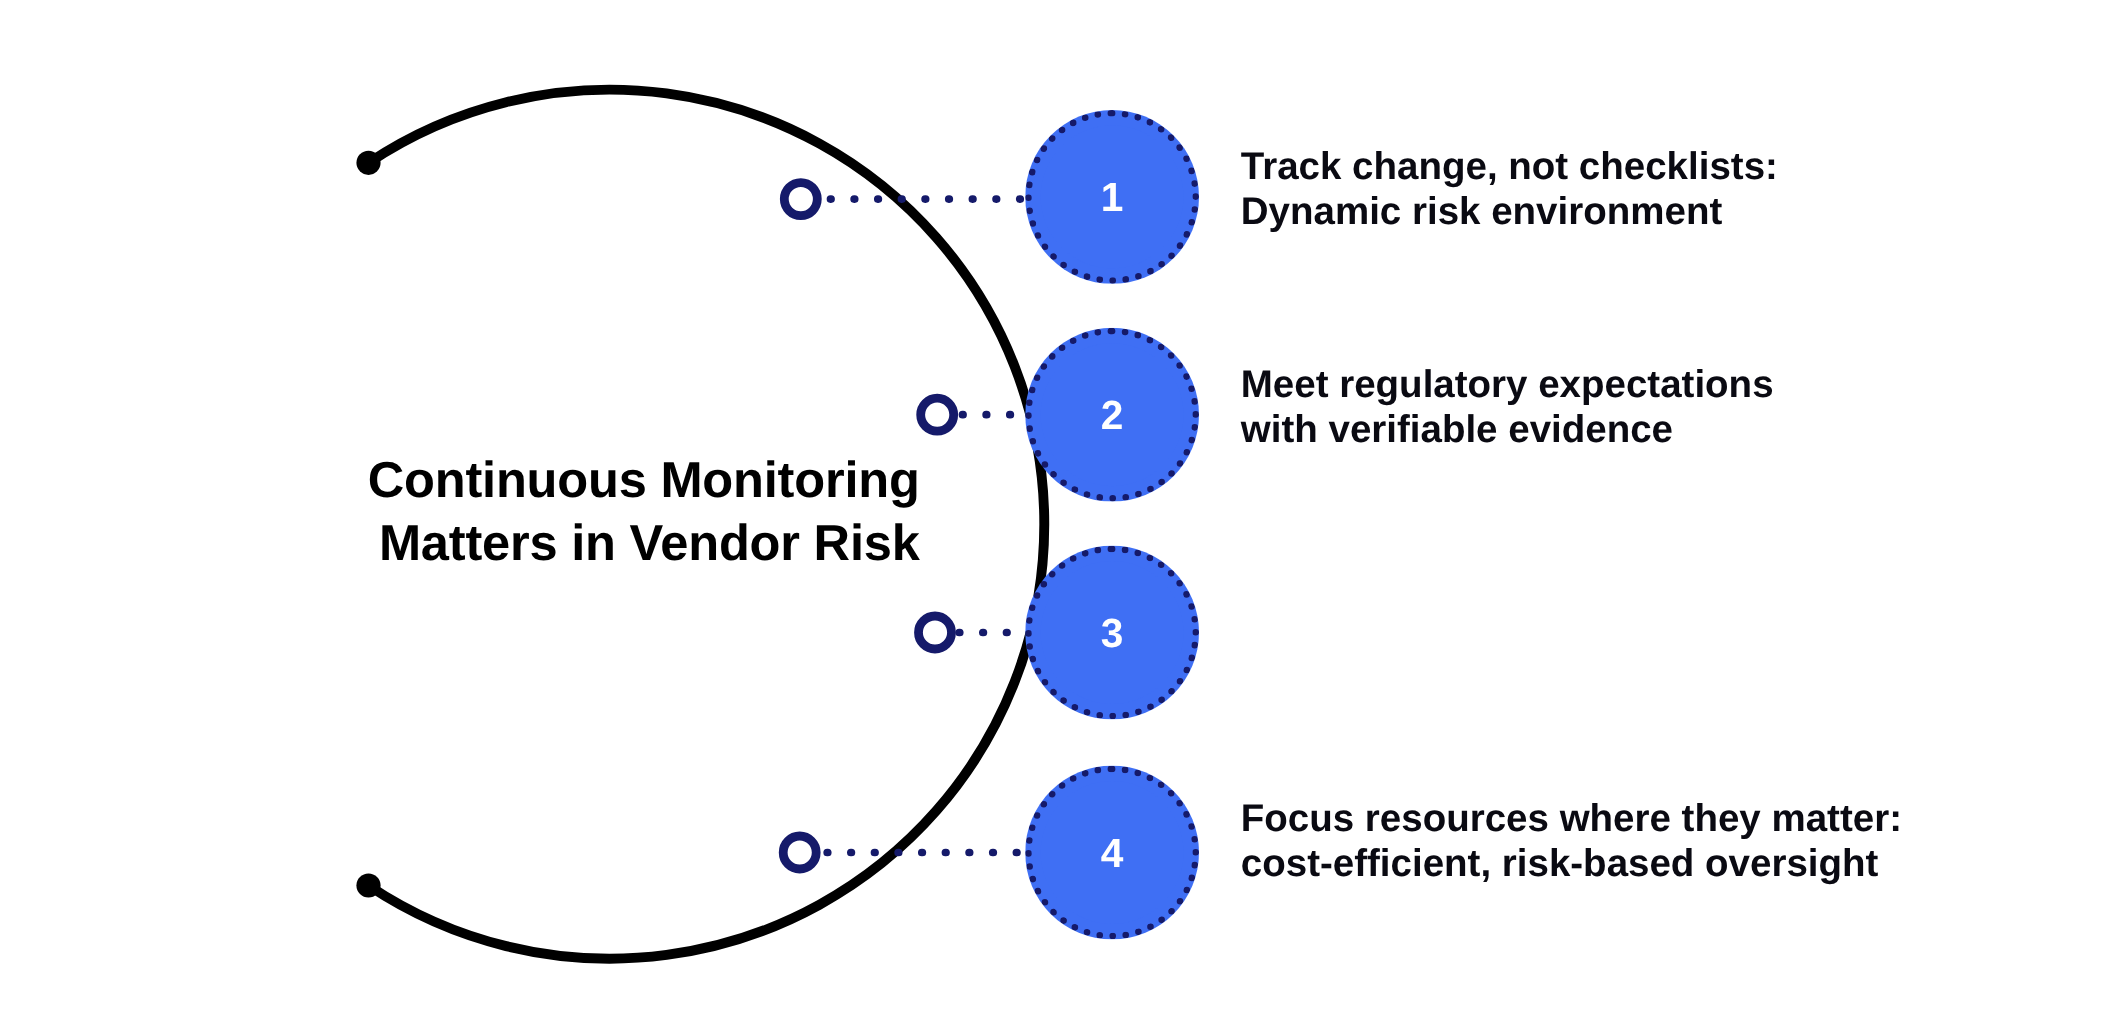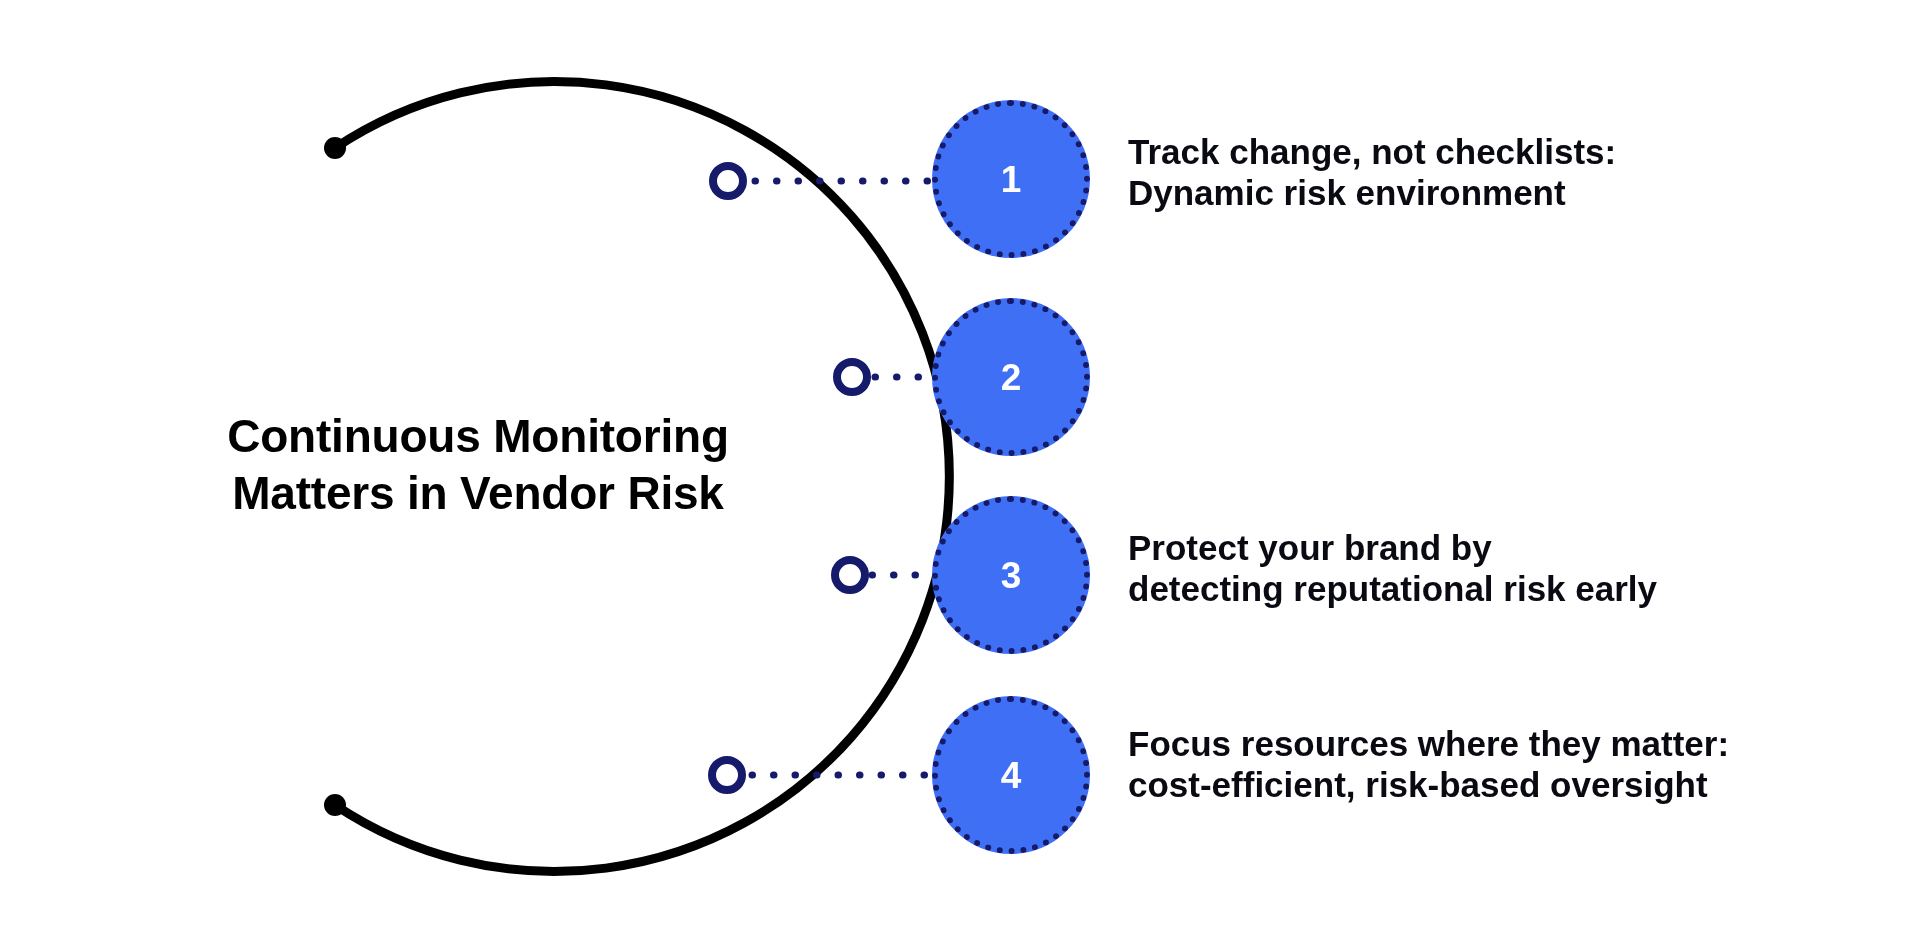--- a/index.html
+++ b/index.html
@@ -29,21 +29,21 @@
     width: 1920px;
     height: 929px;
   }
 
   
   .heading {
     position: absolute;
     left: 120px;
     top: 408px;
     width: 716px;
-    text-align: center;
+    text-align: right;
     font-size: 46px;
     line-height: 1.24;
     font-weight: 700;
     letter-spacing: -0.2px;
     color: #000000;
     white-space: pre-line;
   }
 
   
   .badge {
@@ -137,18 +137,18 @@
   </div>
 
   <div class="badge" style="left:932px; top:696px;">
     <div class="badge-ring">
       <span class="badge-num">4</span>
     </div>
   </div>
 
   <div class="item-text" style="top:132px;">Track change, not checklists:
 Dynamic risk environment</div>
-  <div class="item-text" style="top:528px;">Protect your brand by
-detecting reputational risk early</div>
+  <div class="item-text" style="top:330px;">Meet regulatory expectations
+with verifiable evidence</div>
   <div class="item-text" style="top:724px;">Focus resources where they matter:
 cost-efficient, risk-based oversight</div>
 
 </div>
 
 </body></html>

